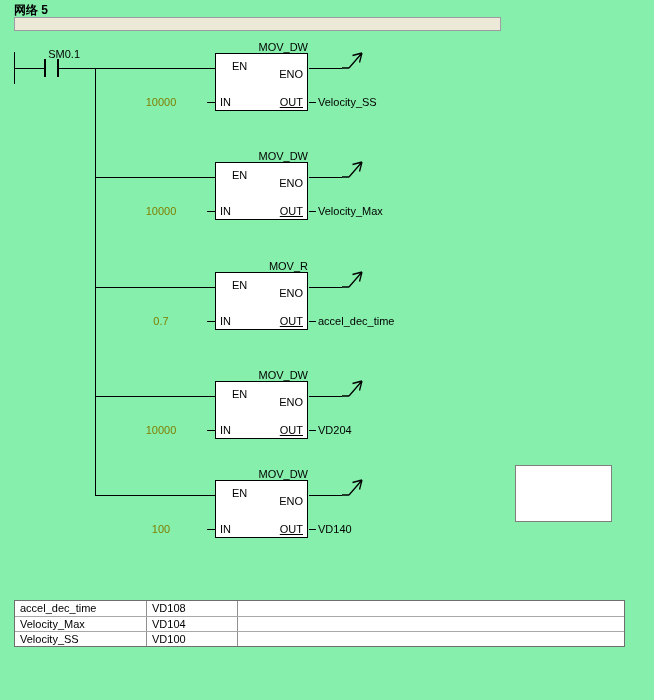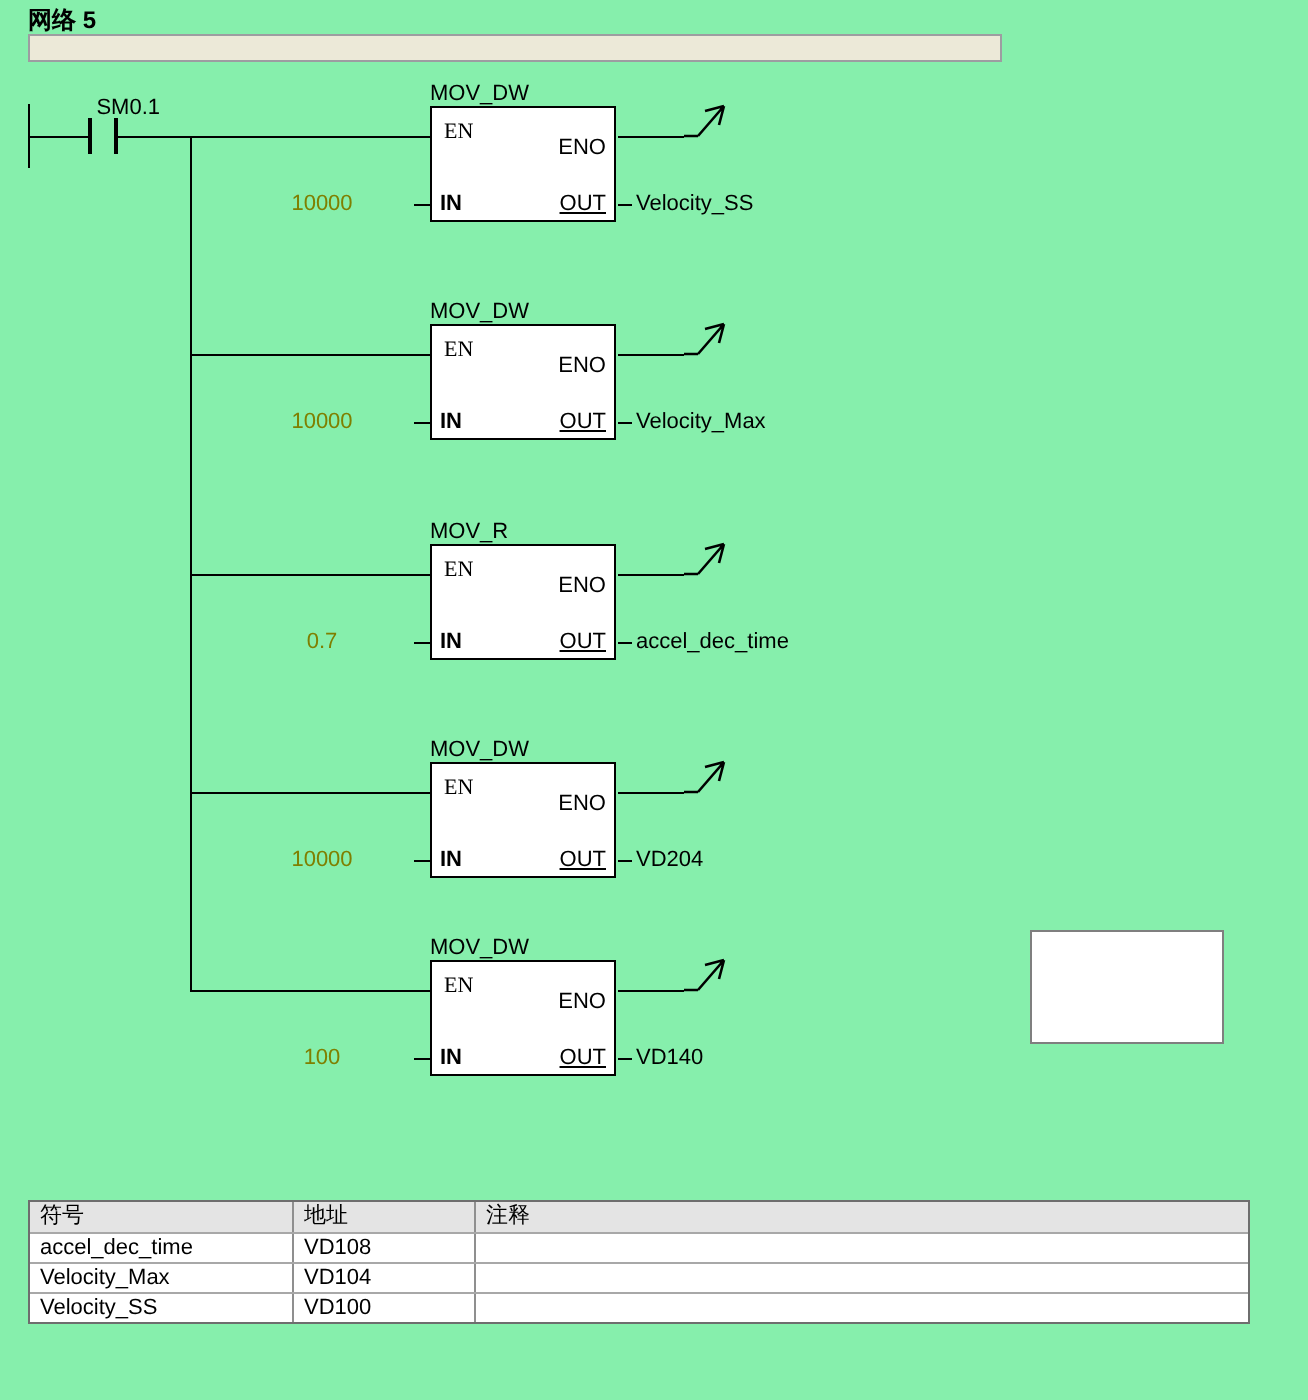--- a/index.html
+++ b/index.html
@@ -22,26 +22,26 @@
   .rail{position:absolute;left:14px;top:52px;width:1px;height:32px;background:var(--wire);}
   .contact-operand{position:absolute;left:22px;top:48px;width:58px;text-align:right;}
   .contact-bar{position:absolute;width:2px;height:18px;top:59px;background:var(--wire);}
   .bar-left{left:44px;}
   .bar-right{left:57px;}
   .branch{left:95px;top:68px;height:428px;}
 
   .block{position:absolute;left:0;width:654px;height:96px;}
   .blk-0{top:41px;}.blk-1{top:150px;}.blk-2{top:260px;}.blk-3{top:369px;}.blk-4{top:468px;}
 
-  .box-title{position:absolute;left:215px;top:0;width:93px;text-align:left;}
+  .box-title{position:absolute;left:215px;top:0;width:93px;text-align:right;}
   .box{position:absolute;left:215px;top:12px;width:93px;height:58px;border:1px solid #000;background:#fff;}
   .pin{position:absolute;}
-  .pin-en{left:6px;top:6px;font-family:Liberation Serif, serif;}
+  .pin-en{left:16px;top:6px;}
   .pin-eno{right:4px;top:14px;}
-  .pin-in{left:4px;bottom:2px;font-weight:bold;}
+  .pin-in{left:4px;bottom:2px;}
   .pin-out{right:4px;bottom:2px;text-decoration:underline;}
 
   .wire-en{left:95px;top:27px;width:120px;}
   .wire-eno{left:309px;top:27px;width:33px;}
   .wire-in{left:207px;top:61px;width:8px;}
   .wire-out{left:309px;top:61px;width:7px;}
 
   .in-value{position:absolute;left:118px;top:55px;width:86px;text-align:center;color:var(--constant-text);}
   .out-operand{position:absolute;left:318px;top:55px;white-space:nowrap;}
   .arrow{position:absolute;left:342px;top:4px;}
@@ -164,25 +164,20 @@
     <div class="in-value">100</div>
     <div class="out-operand">VD140</div>
     <svg class="arrow" width="26" height="26" viewBox="0 0 26 26">
         <path d="M0 23 H7 M7 23 L20 8 M20 8 L10.5 10.5 M20 8 L17.5 17.5" stroke="#000" stroke-width="1.3" fill="none"></path>
       </svg>
   </div>
 
   <div class="empty-box"></div>
 
   <div class="symtable">
-    <div class="symrow symhead">
-      <div class="symcell c1">符号</div>
-      <div class="symcell c2">地址</div>
-      <div class="symcell c3">注释</div>
-    </div>
     <div class="symrow">
       <div class="symcell c1">accel_dec_time</div>
       <div class="symcell c2">VD108</div>
       <div class="symcell c3"></div>
     </div>
     <div class="symrow">
       <div class="symcell c1">Velocity_Max</div>
       <div class="symcell c2">VD104</div>
       <div class="symcell c3"></div>
     </div>

